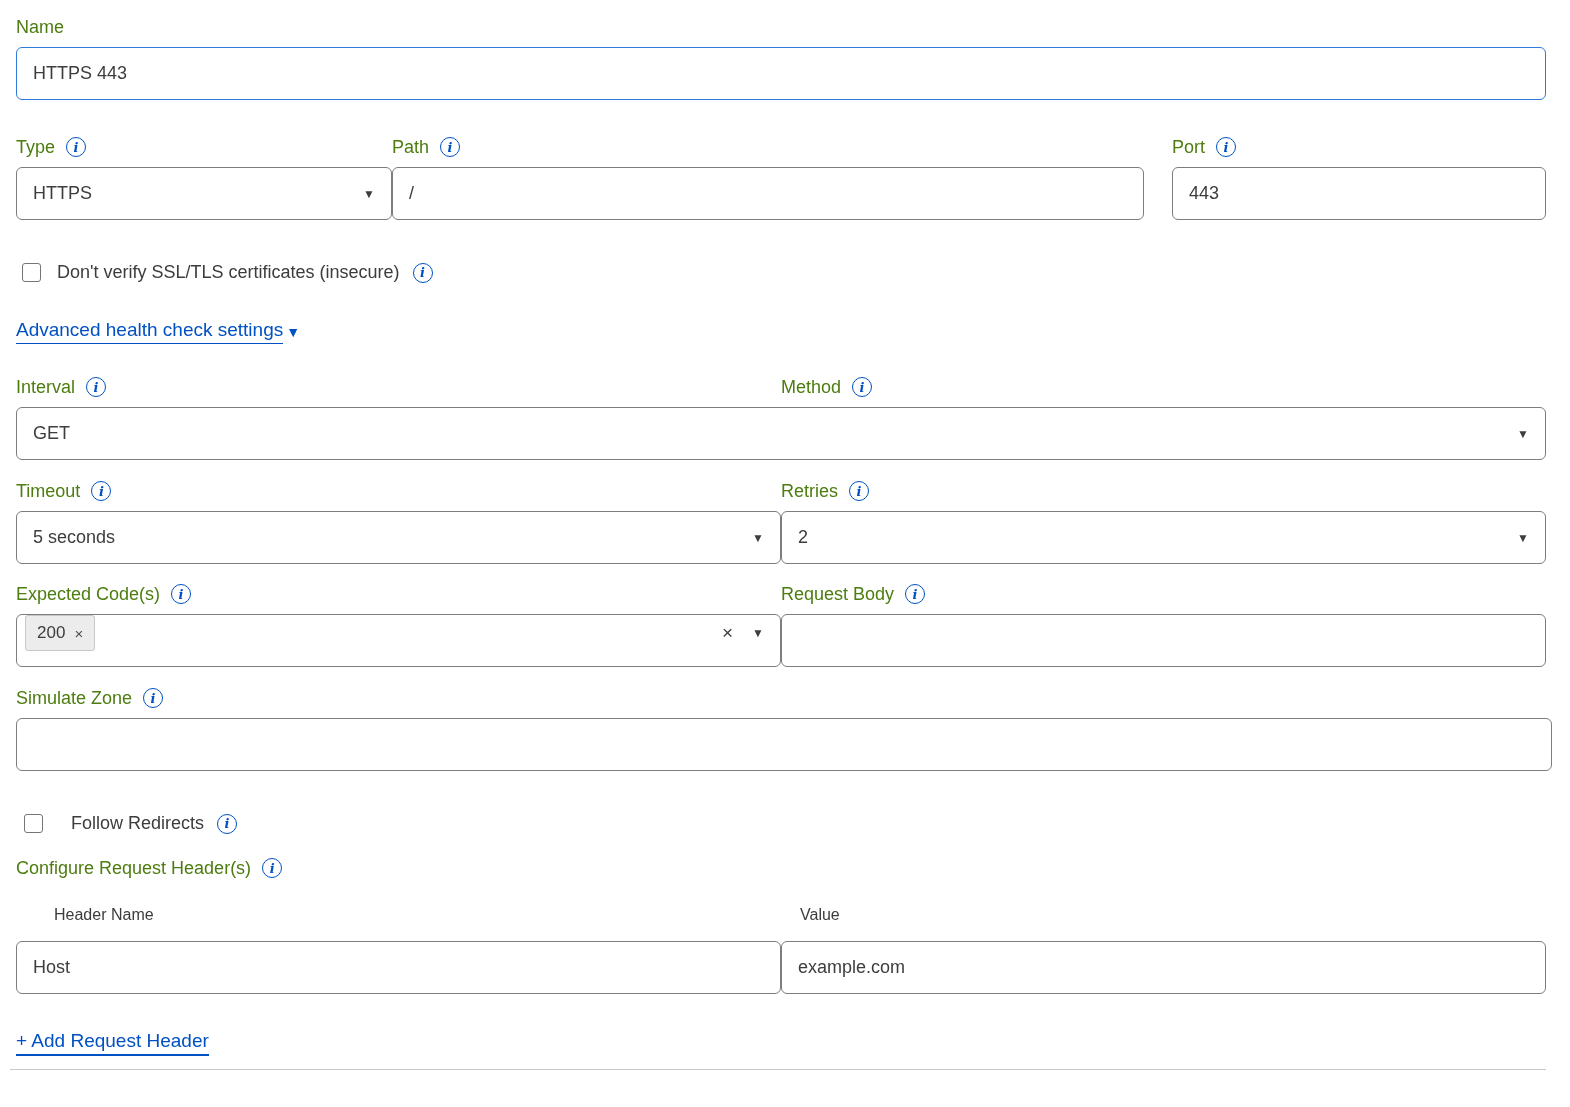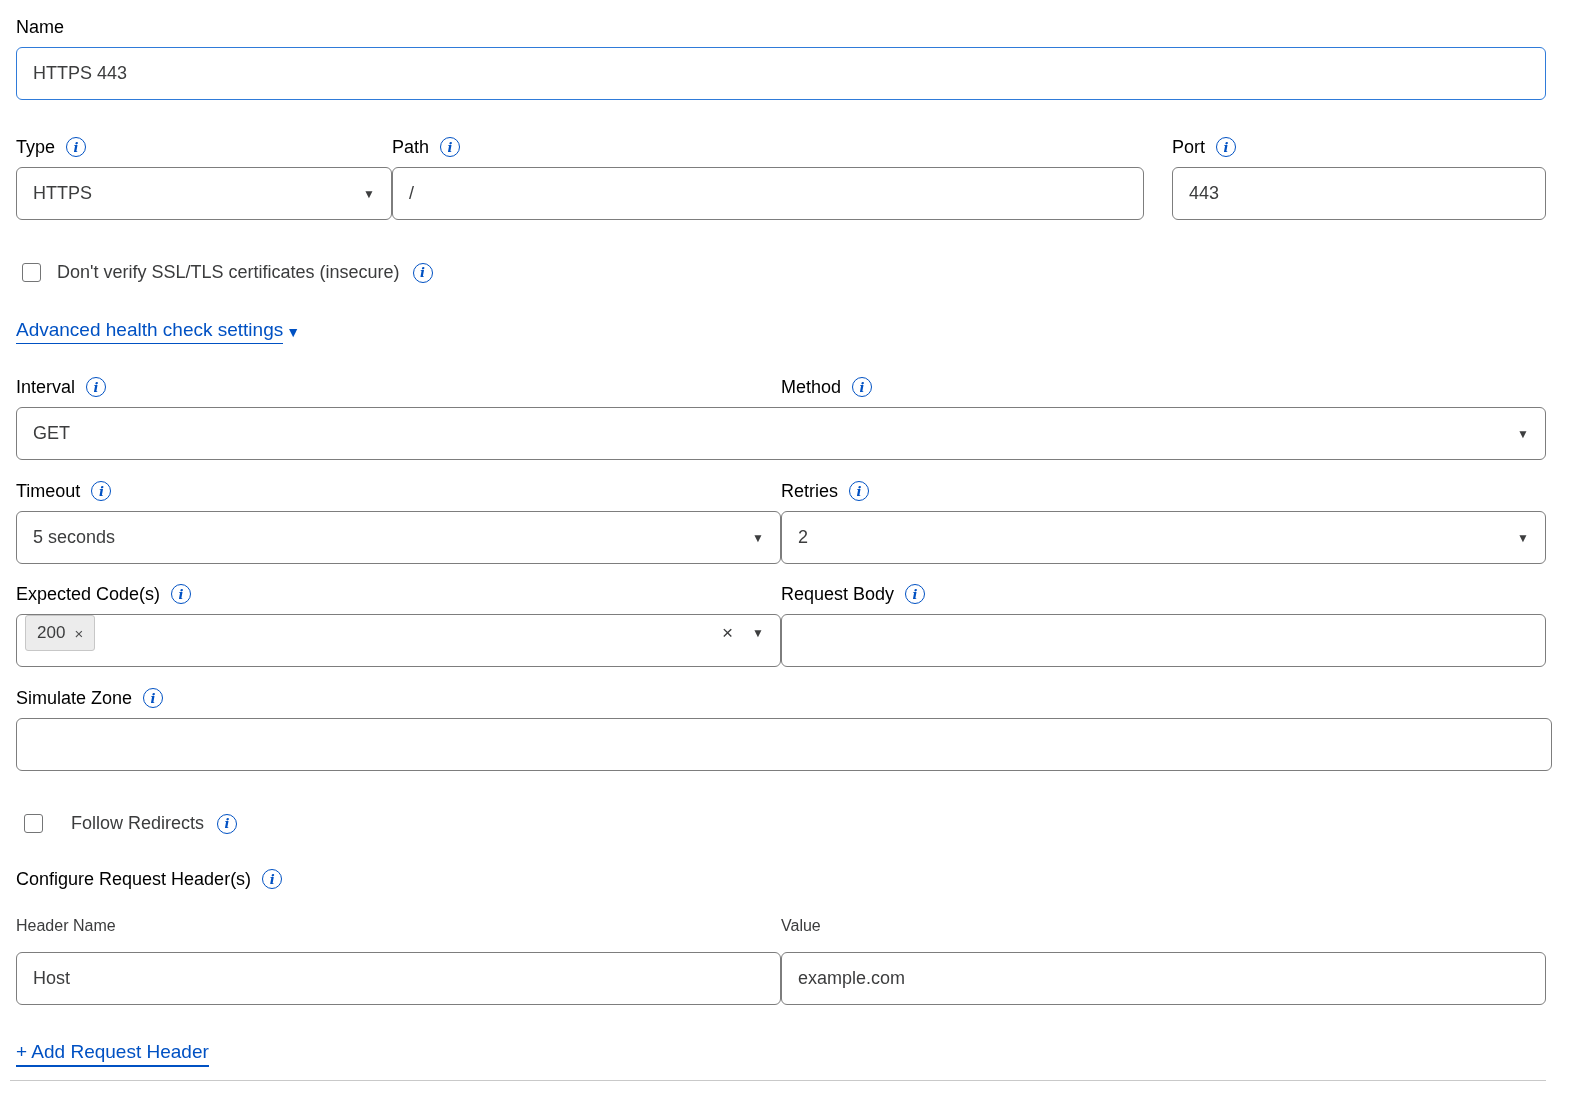--- a/index.html
+++ b/index.html
@@ -4,21 +4,21 @@
 <style>
   :root { --link:#0051c3; --focus:#2f7bd9; }
   * { box-sizing: border-box; }
   body {
     width:1570px; height:1107px; margin:0; background:#ffffff;
     font-family:"Liberation Sans", sans-serif; color:#38393a; overflow:hidden;
   }
   .wrap { padding:16px 24px 0 16px; }
 
   .label-row { display:flex; align-items:center; gap:11px; margin:0 0 9px 0; }
-  .label { font-size:18px; color:#000000; line-height:22px; }
+  .label { font-size:18px; color:#4d7c0f; line-height:22px; }
   .label-sm { font-size:16px; color:#3b3c3d; line-height:20px; }
 
   .info {
     width:20px; height:20px; border:1.5px solid var(--link); border-radius:50%;
     color:var(--link); display:inline-flex; align-items:center; justify-content:center;
     font-family:"DejaVu Serif", serif; font-style:italic; font-weight:600;
     font-size:13px; line-height:1; flex:0 0 auto; cursor:pointer;
   }
 
   .field {
@@ -53,22 +53,22 @@
   .check-label { font-size:18px; color:#3b3c3d; }
 
   .link { color:var(--link); font-size:19px; cursor:pointer; display:inline-flex; align-items:center; }
   .link .underlined { border-bottom:1.5px solid currentColor; padding-bottom:2px; }
   .link .underlined-thick { border-bottom:2px solid currentColor; padding-bottom:2px; }
   .caret-blue { color:var(--link); font-size:14px; margin-left:3px; }
 
   .divider { border-top:1px solid #c9c9c9; margin:13px 0 0 -6px; width:1536px; }
 
   .mt-36 { margin-top:36px; } .mt-42 { margin-top:42px; } .mt-32 { margin-top:32px; }
-  .mt-20 { margin-top:20px; } .mt-19 { margin-top:19px; } .mt-34 { margin-top:34px; }
-  .mt-26 { margin-top:26px; } .mt-16 { margin-top:16px; }
+  .mt-20 { margin-top:20px; } .mt-19 { margin-top:19px; } .mt-34 { margin-top:23px; }
+  .mt-26 { margin-top:26px;margin-left:38px; } .mt-16 { margin-top:16px; }
 </style>
 </head>
 <body>
 
 <div class="wrap">
 
   <div class="label-row">
     <span class="label">Name</span>
   </div>
   <input class="field focused" value="HTTPS 443" style="">

